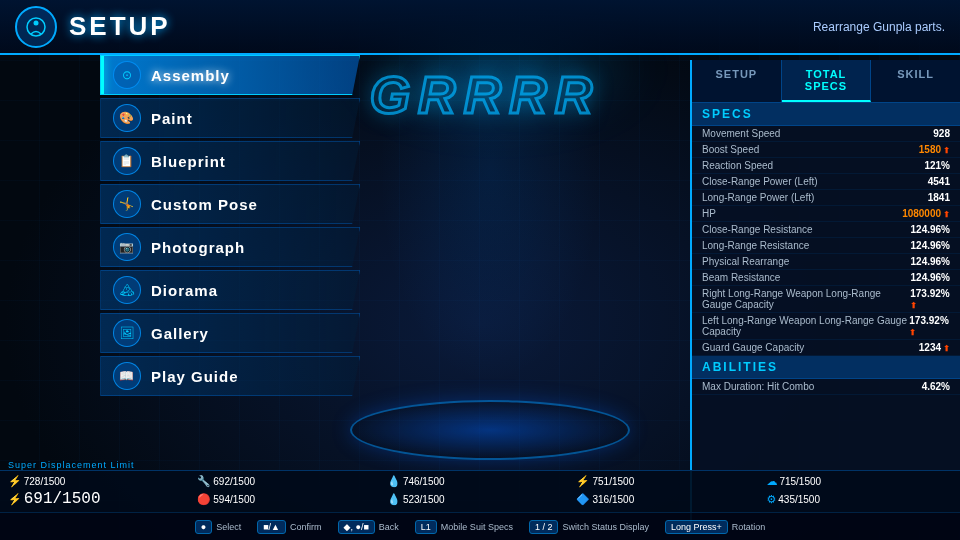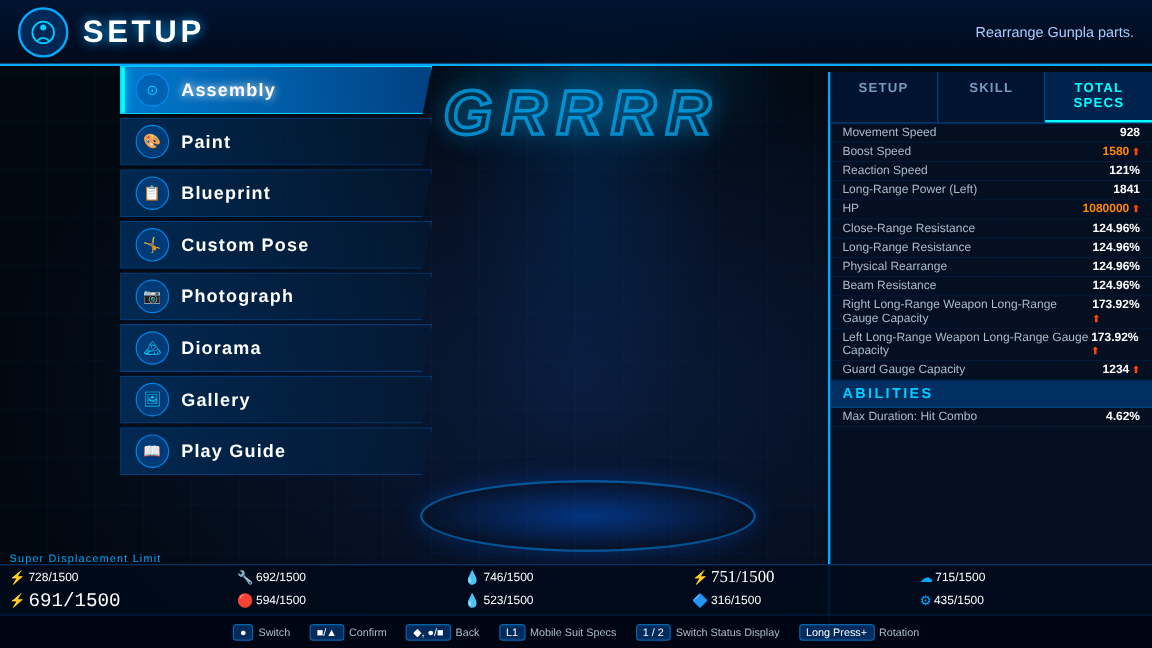--- a/index.html
+++ b/index.html
@@ -333,35 +333,40 @@
     <div class="menu-item-icon">📖</div>
     <span class="menu-item-label">Play Guide</span>
   </div>
   </div>
 
 <div class="platform"></div>
 
 <div class="stats-panel">
   <div class="stats-tabs">
     <div class="stats-tab">SETUP</div>
+    <div class="stats-tab active">TOTAL SPECS</div>
     <div class="stats-tab">SKILL</div>
-    <div class="stats-tab active">TOTAL SPECS</div>
-  </div>
+  </div>
+  <div class="stats-section-header">SPECS</div>
   <div id="stats-rows-container">
       <div class="stat-row">
     <span class="stat-label">Movement Speed</span>
     <span class="stat-value" style="color:#ffffff">928</span>
   </div>
       <div class="stat-row">
     <span class="stat-label">Boost Speed</span>
     <span class="stat-value" style="color:#ff8800">1580<span style="color:#ff4400;font-size:8px"> ⬆</span></span>
   </div>
       <div class="stat-row">
     <span class="stat-label">Reaction Speed</span>
     <span class="stat-value" style="color:#ffffff">121%</span>
+  </div>
+      <div class="stat-row">
+    <span class="stat-label">Close-Range Power (Left)</span>
+    <span class="stat-value" style="color:#ffffff">4541</span>
   </div>
       <div class="stat-row">
     <span class="stat-label">Long-Range Power (Left)</span>
     <span class="stat-value" style="color:#ffffff">1841</span>
   </div>
       <div class="stat-row">
     <span class="stat-label">HP</span>
     <span class="stat-value" style="color:#ff8800">1080000<span style="color:#ff4400;font-size:8px"> ⬆</span></span>
   </div>
       <div class="stat-row">
@@ -414,21 +419,21 @@
         <div style="display: flex; align-items: center; gap: 2px;">
           <span style="font-size:11px; color:#00aaff;">🔧</span>
           <span style="color:#fff; font-size:10px;">692/1500</span>
         </div>
         <div style="display: flex; align-items: center; gap: 2px;">
           <span style="font-size:11px; color:#00aaff;">💧</span>
           <span style="color:#fff; font-size:10px;">746/1500</span>
         </div>
         <div style="display: flex; align-items: center; gap: 2px;">
           <span style="font-size:11px; color:#00aaff;">⚡</span>
-          <span style="color:#fff; font-size:14px;font-family:Liberation Serif, serif;">751/1500</span>
+          <span style="color:#fff; font-size:10px;">751/1500</span>
         </div>
         <div style="display: flex; align-items: center; gap: 2px;">
           <span style="font-size:11px; color:#00aaff;">☁</span>
           <span style="color:#fff; font-size:10px;">715/1500</span>
         </div>
         <div style="display: flex; align-items: center; gap: 2px;">
           <span style="font-size:11px; color:#00aaff;">⚡</span>
           <span style="color:#fff; font-size:16px;font-family:Liberation Mono, monospace;">691/1500</span>
         </div>
         <div style="display: flex; align-items: center; gap: 2px;">
@@ -448,21 +453,21 @@
           <span style="color:#fff; font-size:10px;">435/1500</span>
         </div>
       </div>
     </div>
 </div>
 
 <div class="controls-bar">
   <div id="controls-container" style="display:flex; align-items:center; gap:16px;">
       <div class="control-item">
         <span class="control-btn">●</span>
-        <span>Switch</span>
+        <span>Select</span>
       </div>
       <div class="control-item">
         <span class="control-btn">■/▲</span>
         <span>Confirm</span>
       </div>
       <div class="control-item">
         <span class="control-btn">◆, ●/■</span>
         <span>Back</span>
       </div>
       <div class="control-item">

